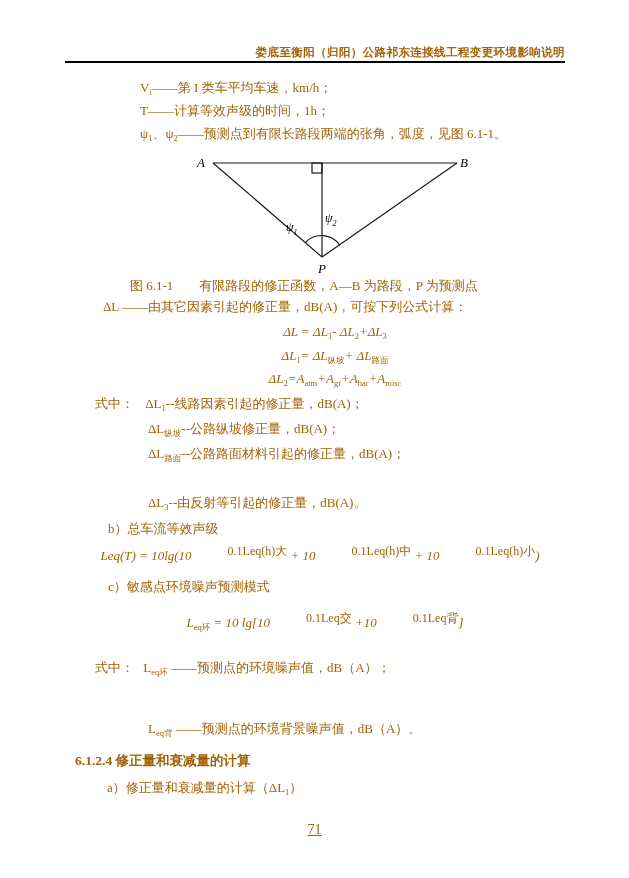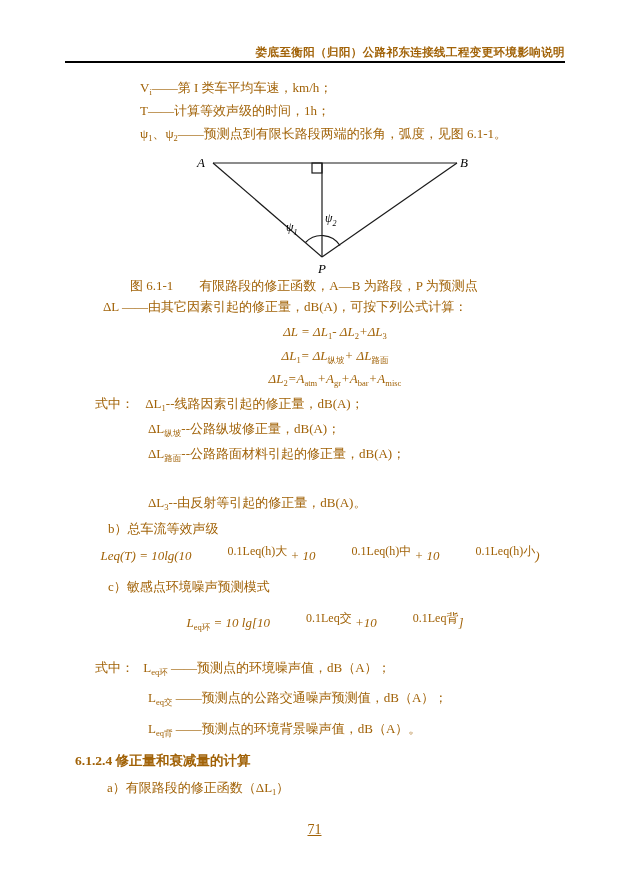--- a/index.html
+++ b/index.html
@@ -80,21 +80,20 @@
   <div class="abs body-text" style="top:521px;left:108px;">b）总车流等效声级</div>
   <div class="abs formula" style="top:543px;left:6px;width:628px;"><span>Leq(T) = 10lg(10</span><sup>0.1Leq(h)大</sup><span> + 10</span><sup>0.1Leq(h)中</sup><span> + 10</span><sup>0.1Leq(h)小</sup><span>)</span></div>
 
   <div class="abs body-text" style="top:579px;left:108px;">c）敏感点环境噪声预测模式</div>
   <div class="abs formula" style="top:610px;left:21px;width:608px;"><span>L</span><sub>eq环</sub><span> = 10 lg[10</span><sup>0.1Leq交</sup><span> +10</span><sup>0.1Leq背</sup><span>]</span></div>
 
   <div class="abs body-text" style="top:660px;left:95px;">
     <span>式中：</span>
     <span style="padding-left:6px;"><span>L</span><sub>eq环</sub><span> ——预测点的环境噪声值，dB（A）；</span></span>
   </div>
-  <div class="abs body-text" style="top:690px;left:148px;"><span>L</span><sub>eq交</sub><span> ——预测点的公路交通噪声预测值，dB（A）；</span></div>
   <div class="abs body-text" style="top:721px;left:148px;"><span>L</span><sub>eq背</sub><span> ——预测点的环境背景噪声值，dB（A）。</span></div>
 
   <div class="abs section-heading" style="top:752px;left:75px;">6.1.2.4  修正量和衰减量的计算</div>
-  <div class="abs body-text" style="top:780px;left:107px;"><span>a）有限路段的修正函数（ΔL</span><sub>1</sub><span>）</span></div>
+  <div class="abs body-text" style="top:780px;left:107px;"><span>a）修正量和衰减量的计算（ΔL</span><sub>1</sub><span>）</span></div>
 
   <div class="abs page-num">71</div>
 
 </div>
 
 </body></html>

